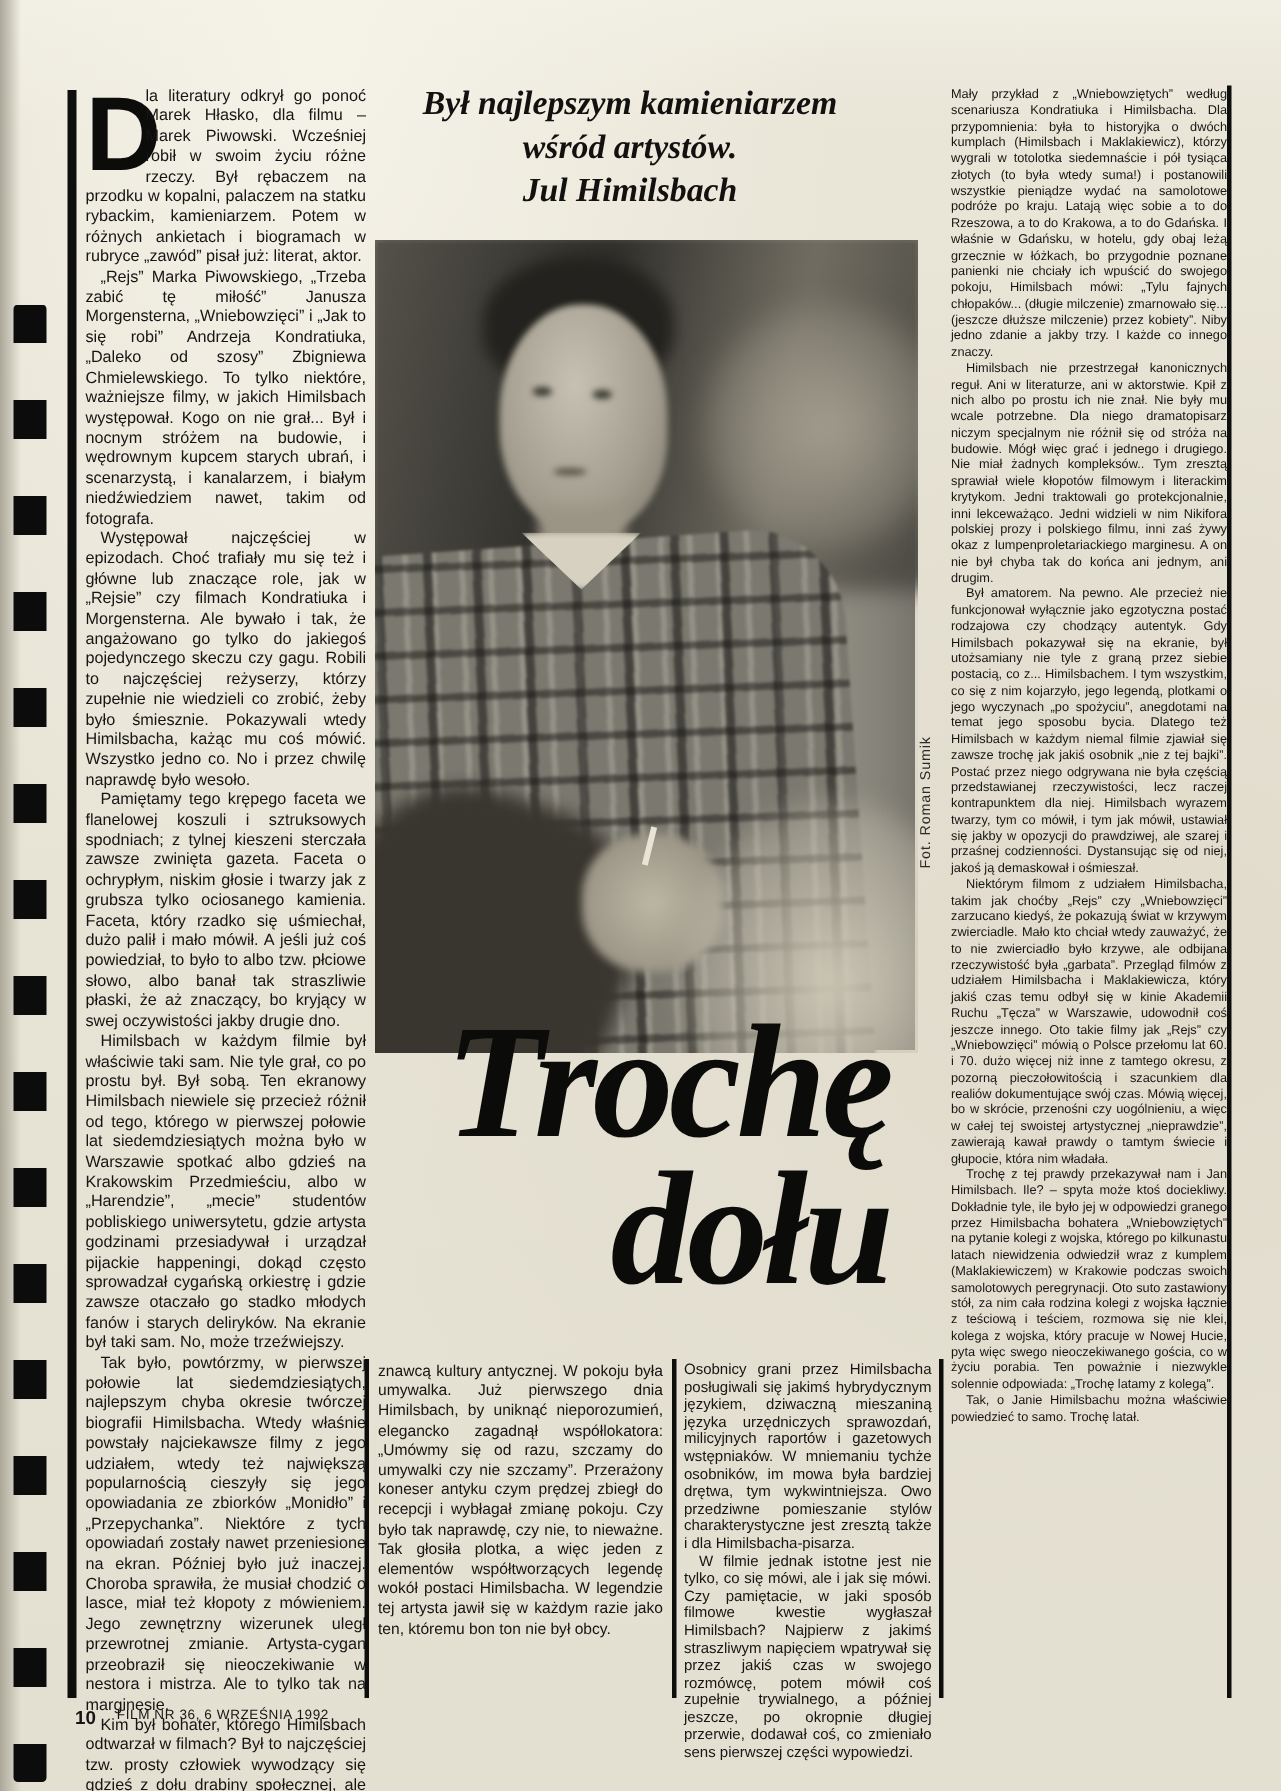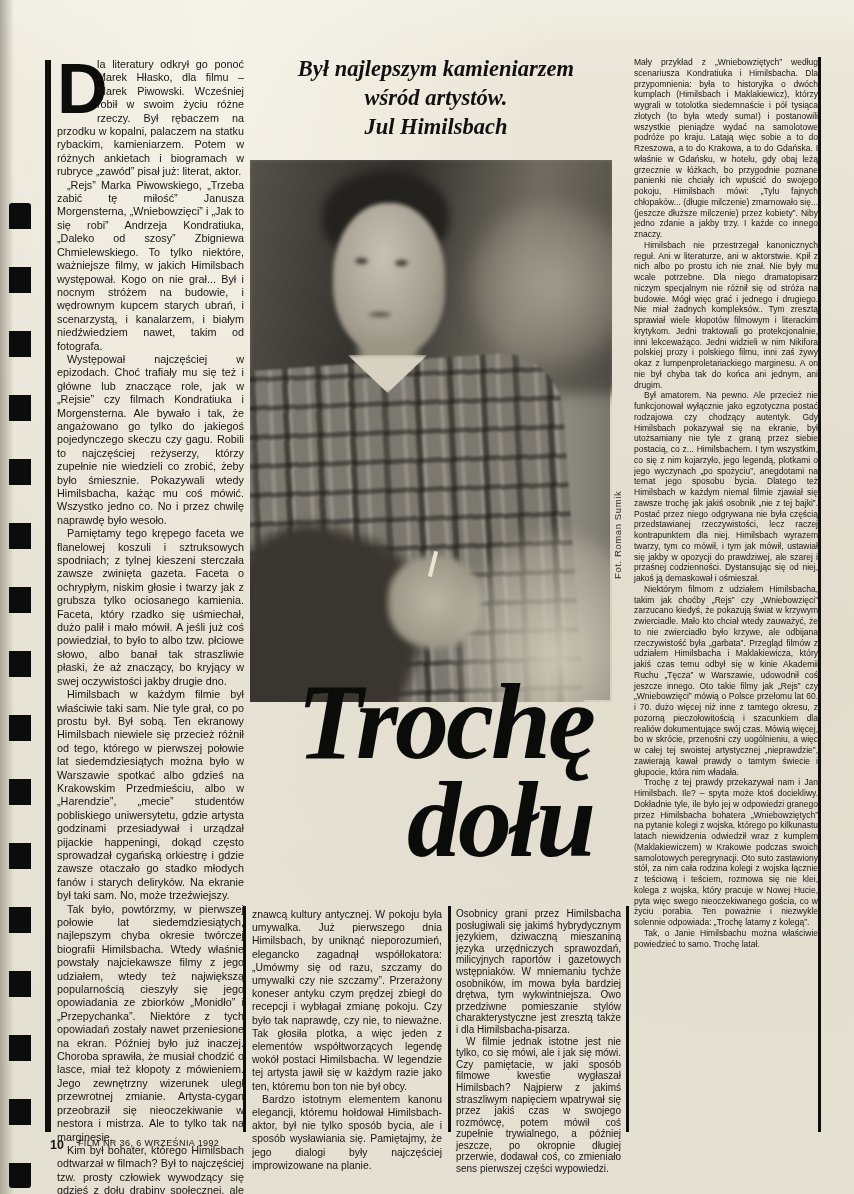--- a/index.html
+++ b/index.html
@@ -17,21 +17,21 @@
     background:repeating-linear-gradient(180deg,#0c0c0c 0 26px, rgba(0,0,0,0) 26px 64px);
     border-radius:3px;}
   .rule{position:absolute;background:#0e0e0d;}
   .rule-left{left:45px;top:60px;width:6px;height:1072px;}
   .rule-c12{left:243px;top:906px;width:3px;height:226px;}
   .rule-c23{left:448px;top:906px;width:3px;height:226px;}
   .rule-c34{left:626px;top:906px;width:3px;height:226px;}
   .rule-right{left:818px;top:57px;width:3px;height:1075px;}
 
   
-  .kicker{position:absolute;left:268px;top:54px;width:336px;text-align:center;
+  .kicker{position:absolute;left:252px;top:54px;width:336px;text-align:center;
     font-family:"Liberation Serif","DejaVu Serif",serif;font-style:italic;font-weight:bold;
     font-size:22.5px;line-height:29px;color:#121110;}
 
   
   .big-title{position:absolute;left:248px;top:668px;width:345px;
     font-family:"Liberation Serif","DejaVu Serif",serif;font-style:italic;font-weight:bold;
     color:#0b0b0a;letter-spacing:-3px;text-align:right;}
   .big-title .t1{font-size:108px;line-height:108px;display:block;}
   .big-title .t2{font-size:108px;line-height:100px;display:block;margin-left:14px;margin-top:-6px;}
 
@@ -141,21 +141,20 @@
     <p>„Rejs” Marka Piwowskiego, „Trzeba zabić tę miłość” Janusza Morgensterna, „Wniebowzięci” i „Jak to się robi” Andrzeja Kondratiuka, „Daleko od szosy” Zbigniewa Chmielewskiego. To tylko niektóre, ważniejsze filmy, w jakich Himilsbach występował. Kogo on nie grał... Był i nocnym stróżem na budowie, i wędrownym kupcem starych ubrań, i scenarzystą, i kanalarzem, i białym niedźwiedziem nawet, takim od fotografa.</p>
     <p>Występował najczęściej w epizodach. Choć trafiały mu się też i główne lub znaczące role, jak w „Rejsie” czy filmach Kondratiuka i Morgensterna. Ale bywało i tak, że angażowano go tylko do jakiegoś pojedynczego skeczu czy gagu. Robili to najczęściej reżyserzy, którzy zupełnie nie wiedzieli co zrobić, żeby było śmiesznie. Pokazywali wtedy Himilsbacha, każąc mu coś mówić. Wszystko jedno co. No i przez chwilę naprawdę było wesoło.</p>
     <p>Pamiętamy tego krępego faceta we flanelowej koszuli i sztruksowych spodniach; z tylnej kieszeni sterczała zawsze zwinięta gazeta. Faceta o ochrypłym, niskim głosie i twarzy jak z grubsza tylko ociosanego kamienia. Faceta, który rzadko się uśmiechał, dużo palił i mało mówił. A jeśli już coś powiedział, to było to albo tzw. płciowe słowo, albo banał tak straszliwie płaski, że aż znaczący, bo kryjący w swej oczywistości jakby drugie dno.</p>
     <p>Himilsbach w każdym filmie był właściwie taki sam. Nie tyle grał, co po prostu był. Był sobą. Ten ekranowy Himilsbach niewiele się przecież różnił od tego, którego w pierwszej połowie lat siedemdziesiątych można było w Warszawie spotkać albo gdzieś na Krakowskim Przedmieściu, albo w „Harendzie”, „mecie” studentów pobliskiego uniwersytetu, gdzie artysta godzinami przesiadywał i urządzał pijackie happeningi, dokąd często sprowadzał cygańską orkiestrę i gdzie zawsze otaczało go stadko młodych fanów i starych deliryków. Na ekranie był taki sam. No, może trzeźwiejszy.</p>
     <p>Tak było, powtórzmy, w pierwszej połowie lat siedemdziesiątych, najlepszym chyba okresie twórczej biografii Himilsbacha. Wtedy właśnie powstały najciekawsze filmy z jego udziałem, wtedy też największą popularnością cieszyły się jego opowiadania ze zbiorków „Monidło” i „Przepychanka”. Niektóre z tych opowiadań zostały nawet przeniesione na ekran. Później było już inaczej. Choroba sprawiła, że musiał chodzić o lasce, miał też kłopoty z mówieniem. Jego zewnętrzny wizerunek uległ przewrotnej zmianie. Artysta-cygan przeobraził się nieoczekiwanie w nestora i mistrza. Ale to tylko tak na marginesie.</p>
     <p>Kim był bohater, którego Himilsbach odtwarzał w filmach? Był to najczęściej tzw. prosty człowiek wywodzący się gdzieś z dołu drabiny społecznej, ale nie ze społecznego marginesu, jak twierdzili niektórzy. Prosty, ale nie prostak. O nie. Miał on swoiste wyobrażenie o zasadach savoir-vivre i wyobrażeniu temu w każdej sytuacji dochowywał wierności. Tak więc nim ujął dłoń damy żeby ją z namaszczeniem pocałować w rękę, zawsze przedtem starannie wycierał swe dłonie o spodnie, gdy zaś posilał się w jakimś zakładzie zbiorowego żywienia, to już przy zupie częstował przypadkowego współbiesiadnika papierosem. Ta wrodzona grzeczność postaci odgrywanych przez Himilsbacha wynikała być może z tego, że ich odtwórca w życiu prywatnym również przestrzegał specyficznych reguł dobrego zachowania. Krążyła kiedyś po Warszawie anegdota o tym, jak to Himilsbach w jakimś domu pracy twórczej został zakwaterowany w jednym pokoju z pewnym wyrafinowanym poetą, subtelnym</p>
   </div>
 
   <div class="col col2">
     <p class="noindent">znawcą kultury antycznej. W pokoju była umywalka. Już pierwszego dnia Himilsbach, by uniknąć nieporozumień, elegancko zagadnął współlokatora: „Umówmy się od razu, szczamy do umywalki czy nie szczamy”. Przerażony koneser antyku czym prędzej zbiegł do recepcji i wybłagał zmianę pokoju. Czy było tak naprawdę, czy nie, to nieważne. Tak głosiła plotka, a więc jeden z elementów współtworzących legendę wokół postaci Himilsbacha. W legendzie tej artysta jawił się w każdym razie jako ten, któremu bon ton nie był obcy.</p>
-    <p>Bardzo istotnym elementem kanonu elegancji, któremu hołdował Himilsbach-aktor, był nie tylko sposób bycia, ale i sposób wysławiania się. Pamiętajmy, że jego dialogi były najczęściej improwizowane na planie.</p>
   </div>
 
   <div class="col col3">
     <p class="noindent">Osobnicy grani przez Himilsbacha posługiwali się jakimś hybrydycznym językiem, dziwaczną mieszaniną języka urzędniczych sprawozdań, milicyjnych raportów i gazetowych wstępniaków. W mniemaniu tychże osobników, im mowa była bardziej drętwa, tym wykwintniejsza. Owo przedziwne pomieszanie stylów charakterystyczne jest zresztą także i dla Himilsbacha-pisarza.</p>
     <p>W filmie jednak istotne jest nie tylko, co się mówi, ale i jak się mówi. Czy pamiętacie, w jaki sposób filmowe kwestie wygłaszał Himilsbach? Najpierw z jakimś straszliwym napięciem wpatrywał się przez jakiś czas w swojego rozmówcę, potem mówił coś zupełnie trywialnego, a później jeszcze, po okropnie długiej przerwie, dodawał coś, co zmieniało sens pierwszej części wypowiedzi.</p>
   </div>
 
   <div class="col col4">
     <p class="noindent">Mały przykład z „Wniebowziętych” według scenariusza Kondratiuka i Himilsbacha. Dla przypomnienia: była to historyjka o dwóch kumplach (Himilsbach i Maklakiewicz), którzy wygrali w totolotka siedemnaście i pół tysiąca złotych (to była wtedy suma!) i postanowili wszystkie pieniądze wydać na samolotowe podróże po kraju. Latają więc sobie a to do Rzeszowa, a to do Krakowa, a to do Gdańska. I właśnie w Gdańsku, w hotelu, gdy obaj leżą grzecznie w łóżkach, bo przygodnie poznane panienki nie chciały ich wpuścić do swojego pokoju, Himilsbach mówi: „Tylu fajnych chłopaków... (długie milczenie) zmarnowało się... (jeszcze dłuższe milczenie) przez kobiety”. Niby jedno zdanie a jakby trzy. I każde co innego znaczy.</p>
     <p>Himilsbach nie przestrzegał kanonicznych reguł. Ani w literaturze, ani w aktorstwie. Kpił z nich albo po prostu ich nie znał. Nie były mu wcale potrzebne. Dla niego dramatopisarz niczym specjalnym nie różnił się od stróża na budowie. Mógł więc grać i jednego i drugiego. Nie miał żadnych kompleksów.. Tym zresztą sprawiał wiele kłopotów filmowym i literackim krytykom. Jedni traktowali go protekcjonalnie, inni lekceważąco. Jedni widzieli w nim Nikifora polskiej prozy i polskiego filmu, inni zaś żywy okaz z lumpenproletariackiego marginesu. A on nie był chyba tak do końca ani jednym, ani drugim.</p>

